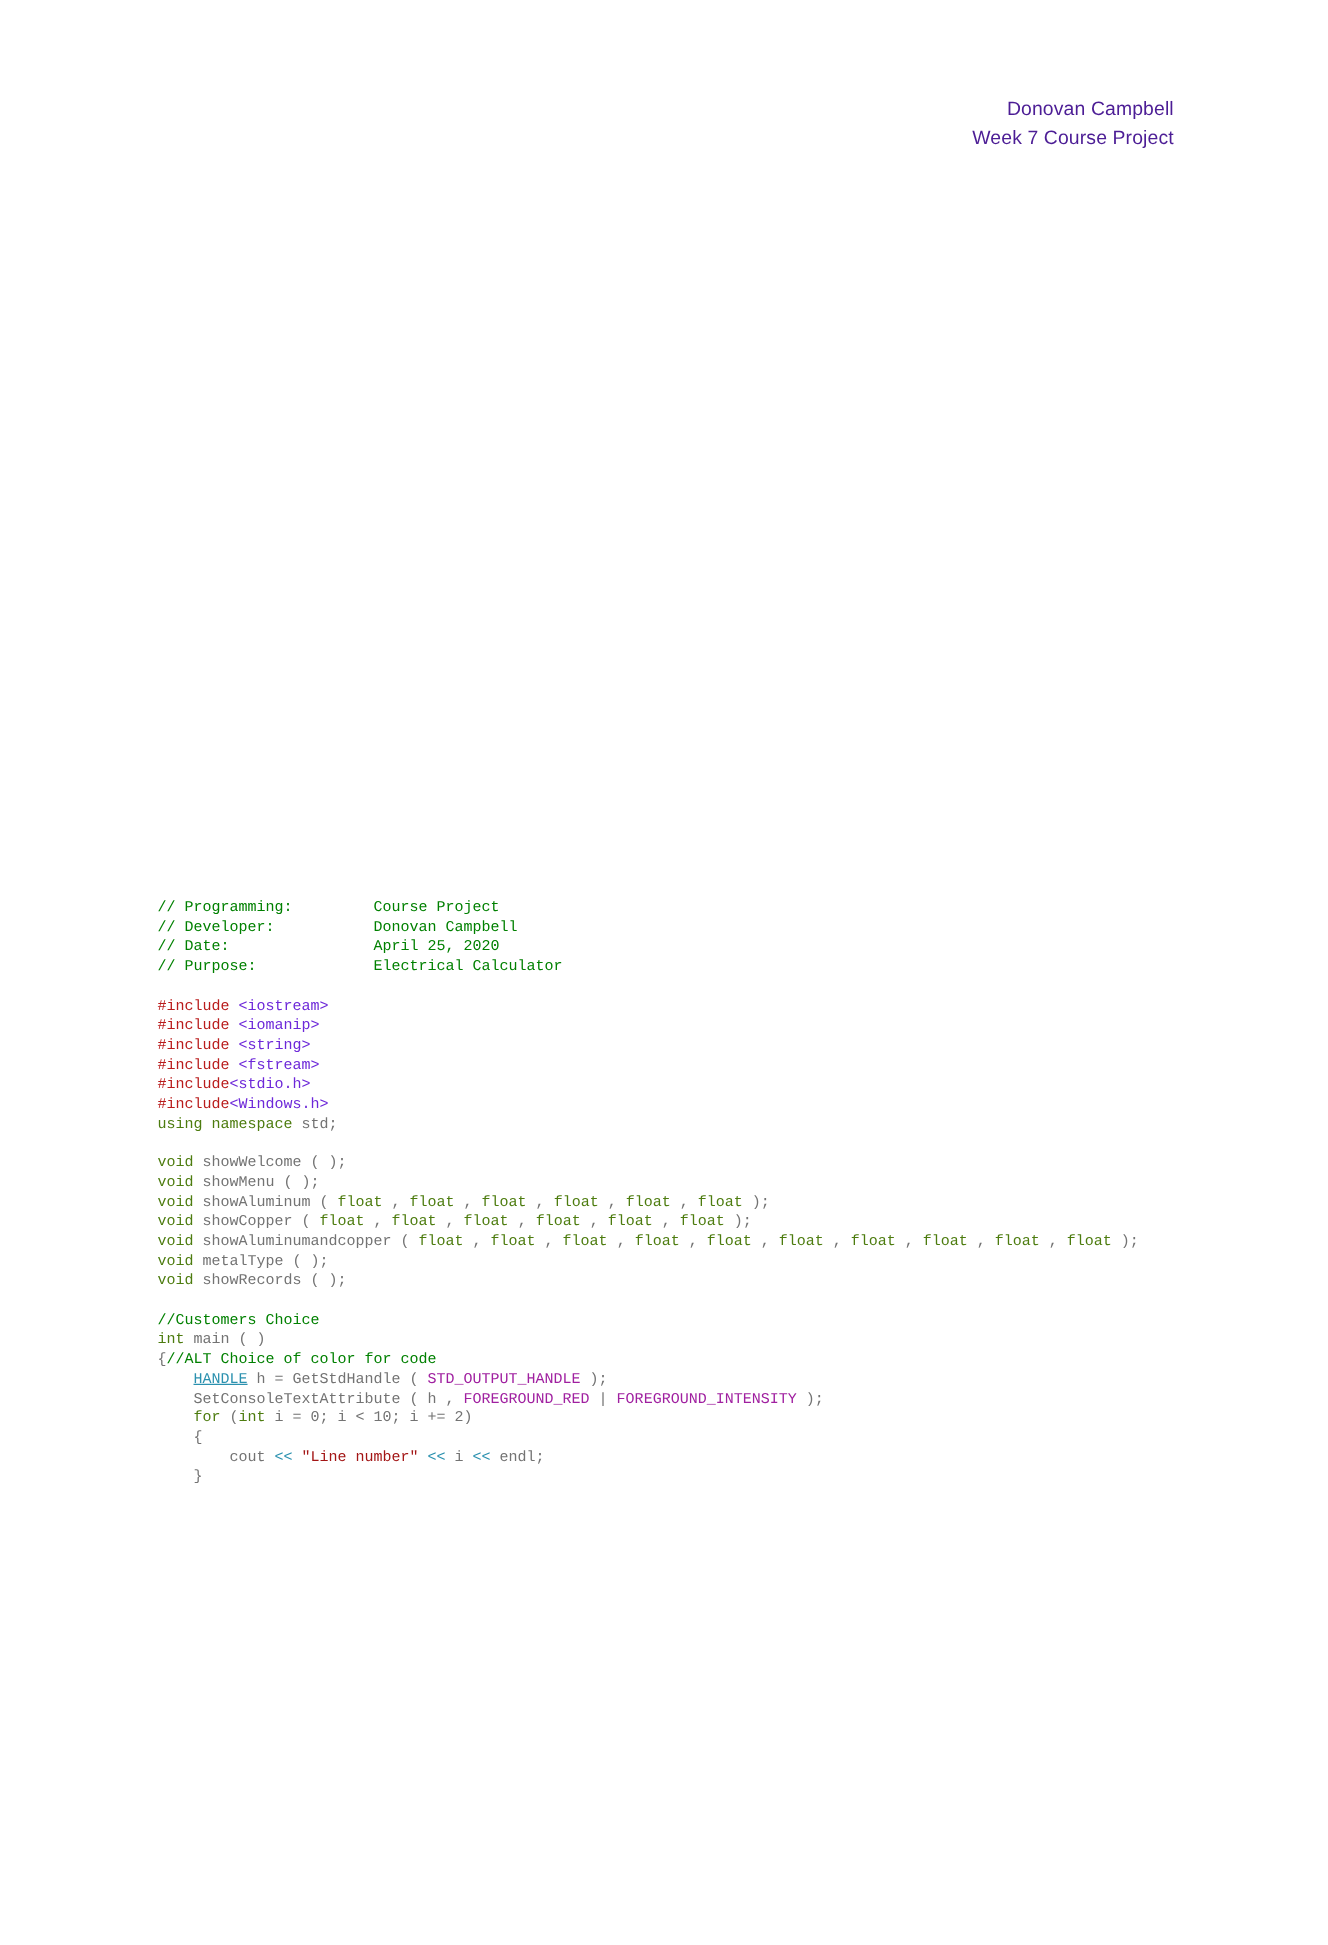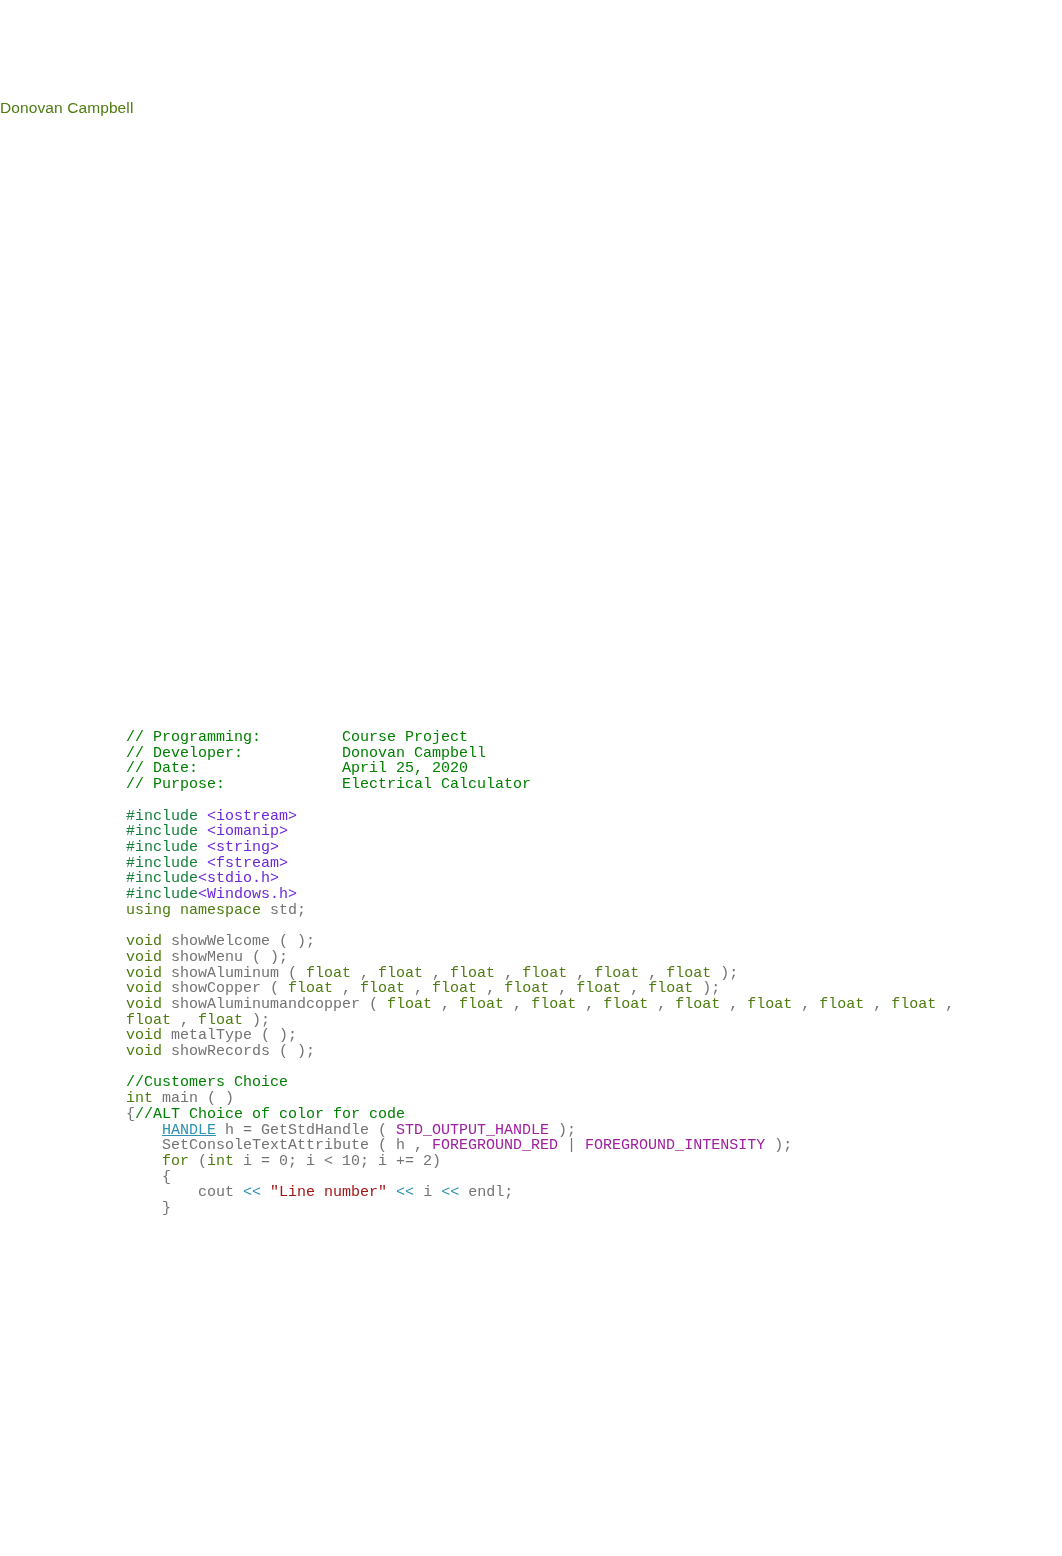--- a/index.html
+++ b/index.html
@@ -17,69 +17,69 @@
     width: 1062px;
     height: 1556px;
     background: #ffffff;
     overflow: hidden;
     margin: 0 auto;
   }
 
   
   .doc-header {
     position: absolute;
-    top: 96px;
+    top: 76px;
     left: 0;
     width: 939px;
-    text-align: left;
+    text-align: right;
     font-family: "Liberation Sans", sans-serif;
     font-size: 15.5px;
     line-height: 23.2px;
-    color: #4d7c0f;
+    color: #4c1d95;
     letter-spacing: 0.1px;
   }
   .doc-header .hline { display: block; white-space: pre; }
 
   
   .code-block {
     position: absolute;
     top: 719px;
     left: 126px;
     width: 880px;
     font-family: "Liberation Mono", "DejaVu Sans Mono", monospace;
-    font-size: 15px;
+    font-size: 12px;
     line-height: 15.7px;
     white-space: pre-wrap;
     word-break: break-word;
     color: #000000;
     letter-spacing: 0px;
-    margin-top: 11px;
   }
   .code-line {
     display: block;
     white-space: pre-wrap;
     min-height: 15.7px;
   }
   .code-line.blank { white-space: pre; }
 
   
   .tok-comment  { color: #008000; }
-  .tok-pre      { color: #15803d; }
+  .tok-pre      { color: #b91c1c; }
   .tok-header   { color: #6d28d9; }
   .tok-string   { color: #A31515; }
   .tok-keyword  { color: #4d7c0f; }
   .tok-type     { color: #2B91AF; text-decoration: underline; }
   .tok-op       { color: #2B91AF; }
   .tok-macro    { color: #A020A0; }
   .tok-plain    { color: #737373; }
 </style>
 </head>
 <body>
 
 <div class="page">
 
   <div class="doc-header">
     <span class="hline">Donovan Campbell</span>
+    <span class="hline">Week 7 Course Project</span>
   </div>
 
   <div class="code-block" id="code-listing"><span class="code-line"><span class="tok-comment">// Programming:         Course Project</span></span><span class="code-line"><span class="tok-comment">// Developer:           Donovan Campbell</span></span><span class="code-line"><span class="tok-comment">// Date:                April 25, 2020</span></span><span class="code-line"><span class="tok-comment">// Purpose:             Electrical Calculator</span></span><span class="code-line blank"><span class="tok-plain"> </span></span><span class="code-line"><span class="tok-pre">#include </span><span class="tok-header">&lt;iostream&gt;</span></span><span class="code-line"><span class="tok-pre">#include </span><span class="tok-header">&lt;iomanip&gt;</span></span><span class="code-line"><span class="tok-pre">#include </span><span class="tok-header">&lt;string&gt;</span></span><span class="code-line"><span class="tok-pre">#include </span><span class="tok-header">&lt;fstream&gt;</span></span><span class="code-line"><span class="tok-pre">#include</span><span class="tok-header">&lt;stdio.h&gt;</span></span><span class="code-line"><span class="tok-pre">#include</span><span class="tok-header">&lt;Windows.h&gt;</span></span><span class="code-line"><span class="tok-keyword">using namespace </span><span class="tok-plain">std;</span></span><span class="code-line blank"><span class="tok-plain"> </span></span><span class="code-line"><span class="tok-keyword">void</span><span class="tok-plain"> showWelcome ( );</span></span><span class="code-line"><span class="tok-keyword">void</span><span class="tok-plain"> showMenu ( );</span></span><span class="code-line"><span class="tok-keyword">void</span><span class="tok-plain"> showAluminum ( </span><span class="tok-keyword">float</span><span class="tok-plain"> , </span><span class="tok-keyword">float</span><span class="tok-plain"> , </span><span class="tok-keyword">float</span><span class="tok-plain"> , </span><span class="tok-keyword">float</span><span class="tok-plain"> , </span><span class="tok-keyword">float</span><span class="tok-plain"> , </span><span class="tok-keyword">float</span><span class="tok-plain"> );</span></span><span class="code-line"><span class="tok-keyword">void</span><span class="tok-plain"> showCopper ( </span><span class="tok-keyword">float</span><span class="tok-plain"> , </span><span class="tok-keyword">float</span><span class="tok-plain"> , </span><span class="tok-keyword">float</span><span class="tok-plain"> , </span><span class="tok-keyword">float</span><span class="tok-plain"> , </span><span class="tok-keyword">float</span><span class="tok-plain"> , </span><span class="tok-keyword">float</span><span class="tok-plain"> );</span></span><span class="code-line"><span class="tok-keyword">void</span><span class="tok-plain"> showAluminumandcopper ( </span><span class="tok-keyword">float</span><span class="tok-plain"> , </span><span class="tok-keyword">float</span><span class="tok-plain"> , </span><span class="tok-keyword">float</span><span class="tok-plain"> , </span><span class="tok-keyword">float</span><span class="tok-plain"> , </span><span class="tok-keyword">float</span><span class="tok-plain"> , </span><span class="tok-keyword">float</span><span class="tok-plain"> , </span><span class="tok-keyword">float</span><span class="tok-plain"> , </span><span class="tok-keyword">float</span><span class="tok-plain"> , </span><span class="tok-keyword">float</span><span class="tok-plain"> , </span><span class="tok-keyword">float</span><span class="tok-plain"> );</span></span><span class="code-line"><span class="tok-keyword">void</span><span class="tok-plain"> metalType ( );</span></span><span class="code-line"><span class="tok-keyword">void</span><span class="tok-plain"> showRecords ( );</span></span><span class="code-line blank"><span class="tok-plain"> </span></span><span class="code-line"><span class="tok-comment">//Customers Choice</span></span><span class="code-line"><span class="tok-keyword">int</span><span class="tok-plain"> main ( )</span></span><span class="code-line"><span class="tok-plain">{</span><span class="tok-comment">//ALT Choice of color for code</span></span><span class="code-line"><span class="tok-plain">    </span><span class="tok-type">HANDLE</span><span class="tok-plain"> h = GetStdHandle ( </span><span class="tok-macro">STD_OUTPUT_HANDLE</span><span class="tok-plain"> );</span></span><span class="code-line"><span class="tok-plain">    SetConsoleTextAttribute ( h , </span><span class="tok-macro">FOREGROUND_RED</span><span class="tok-plain"> | </span><span class="tok-macro">FOREGROUND_INTENSITY</span><span class="tok-plain"> );</span></span><span class="code-line"><span class="tok-plain">    </span><span class="tok-keyword">for</span><span class="tok-plain"> (</span><span class="tok-keyword">int</span><span class="tok-plain"> i = 0; i &lt; 10; i += 2)</span></span><span class="code-line"><span class="tok-plain">    {</span></span><span class="code-line"><span class="tok-plain">        cout </span><span class="tok-op">&lt;&lt;</span><span class="tok-plain"> </span><span class="tok-string">"Line number"</span><span class="tok-plain"> </span><span class="tok-op">&lt;&lt;</span><span class="tok-plain"> i </span><span class="tok-op">&lt;&lt;</span><span class="tok-plain"> endl;</span></span><span class="code-line"><span class="tok-plain">    }</span></span></div>
 
 </div>
 
 </body></html>

